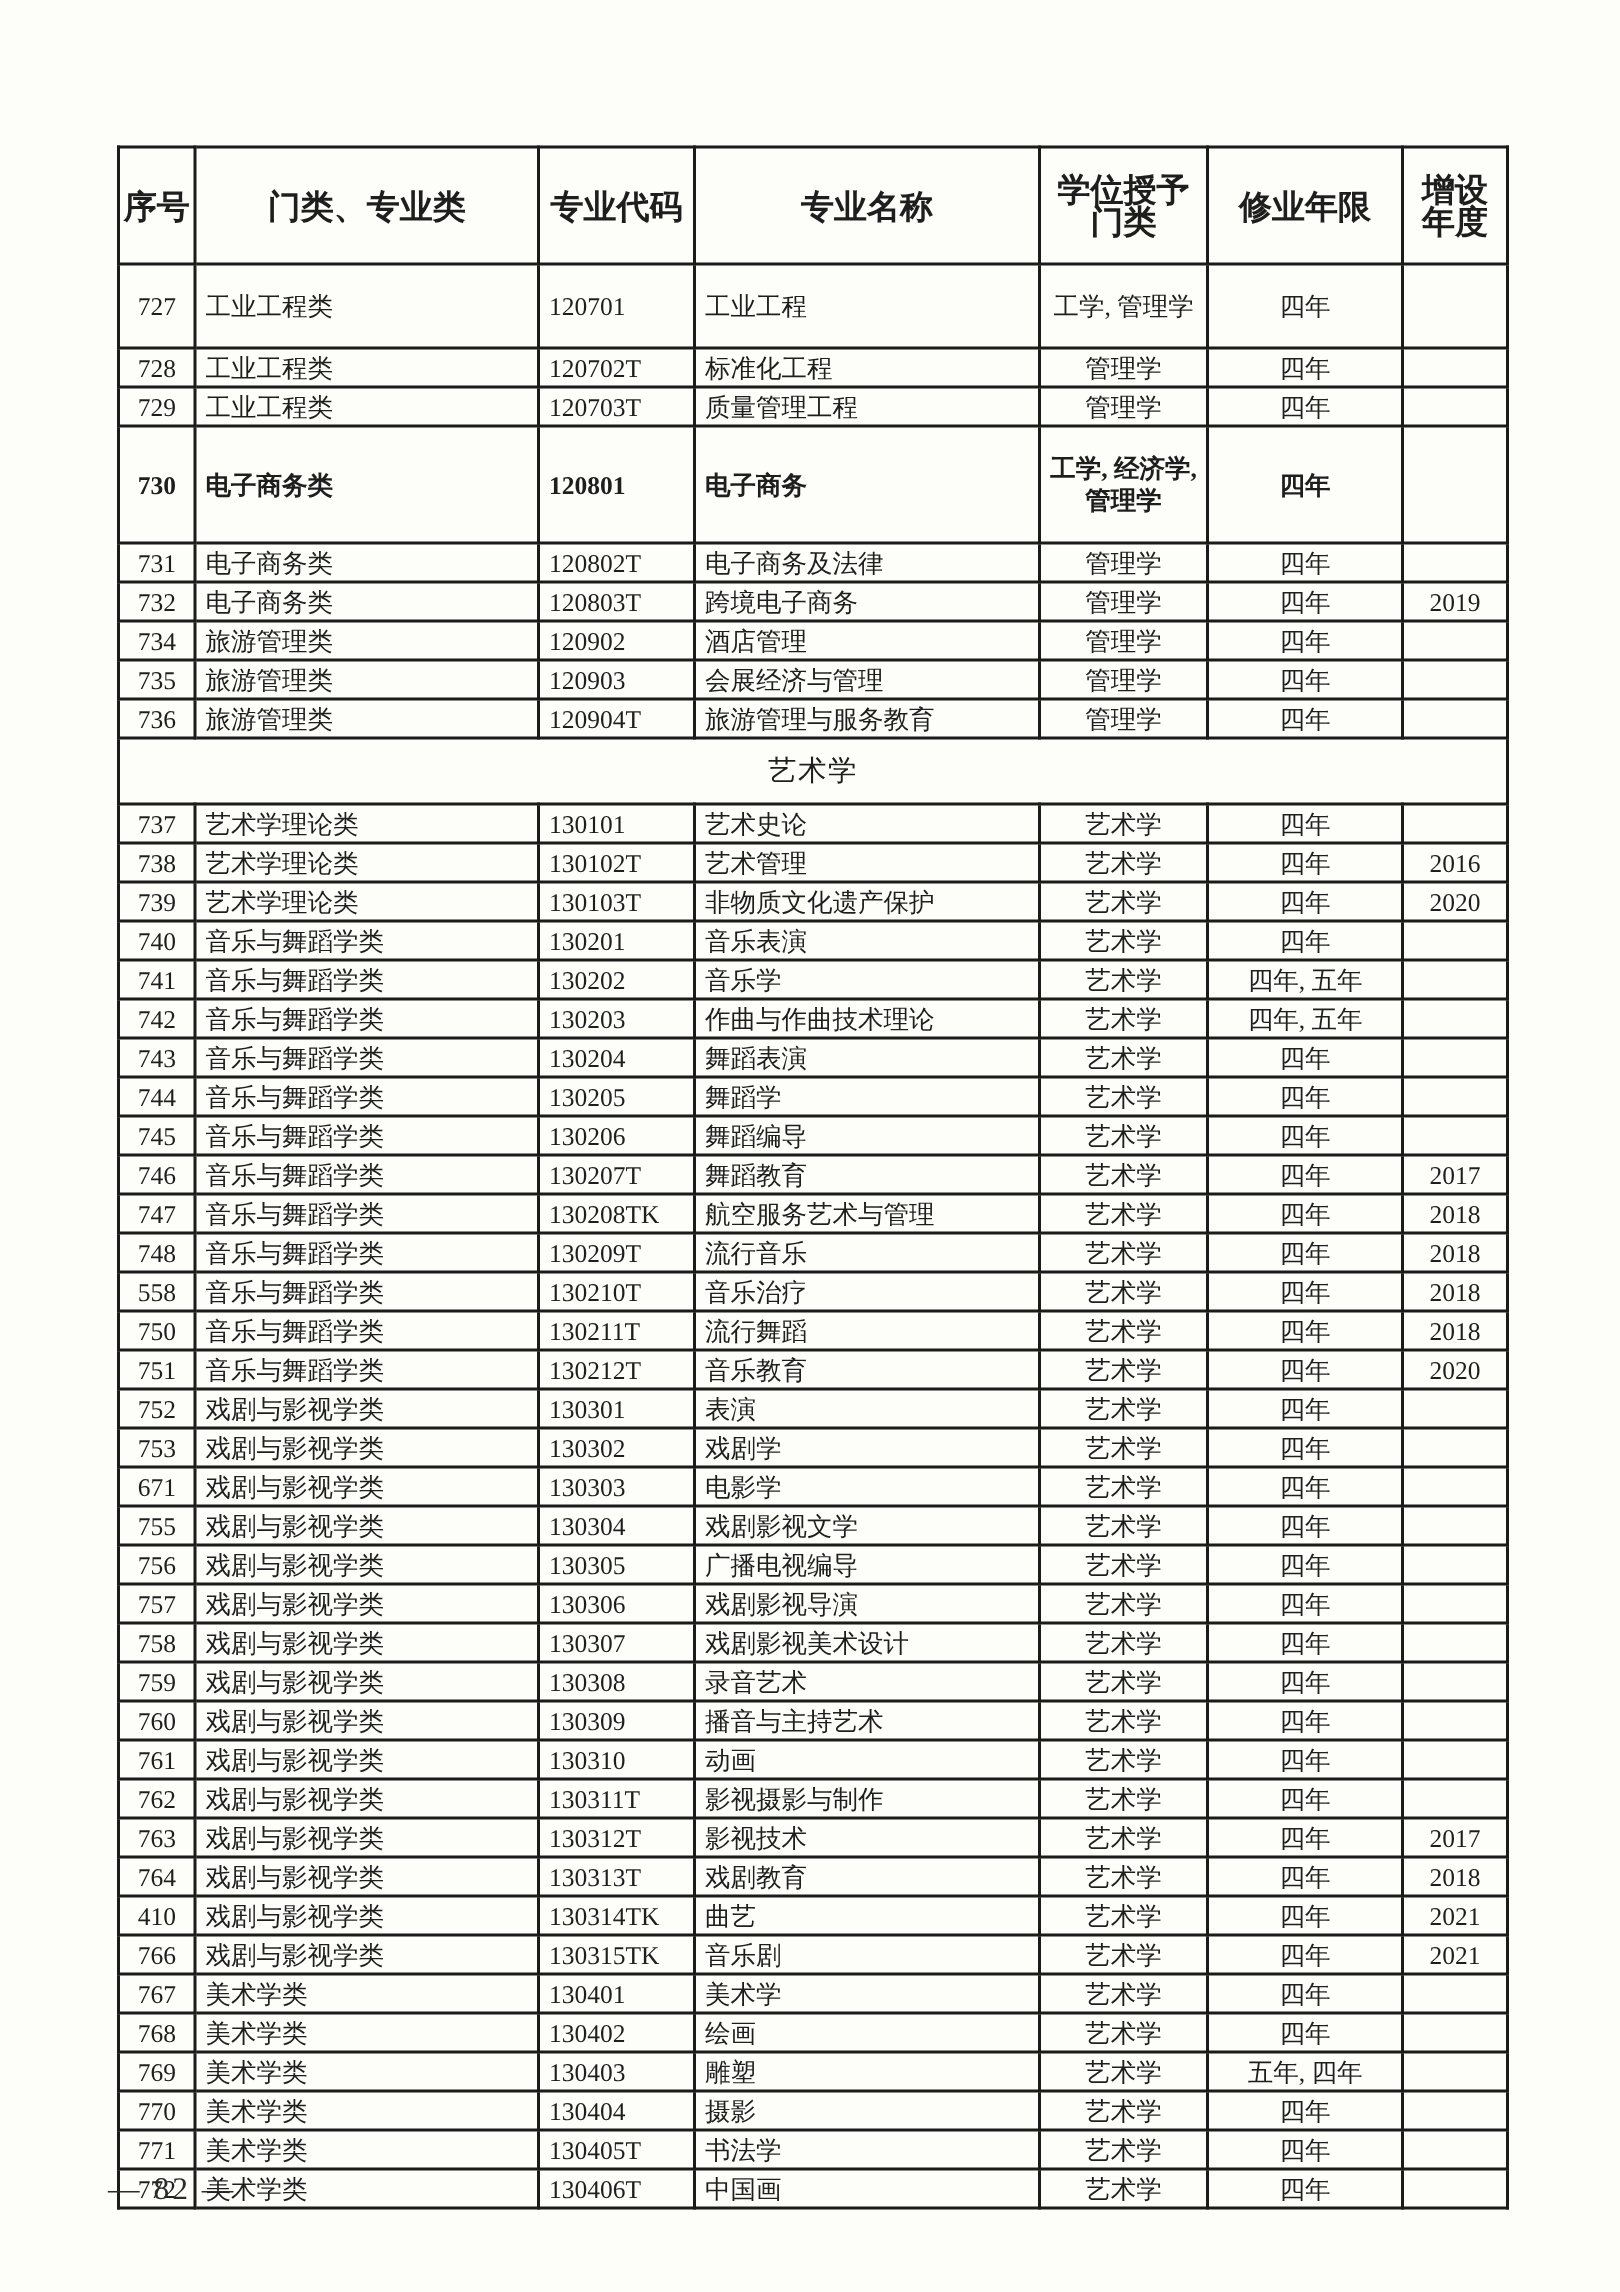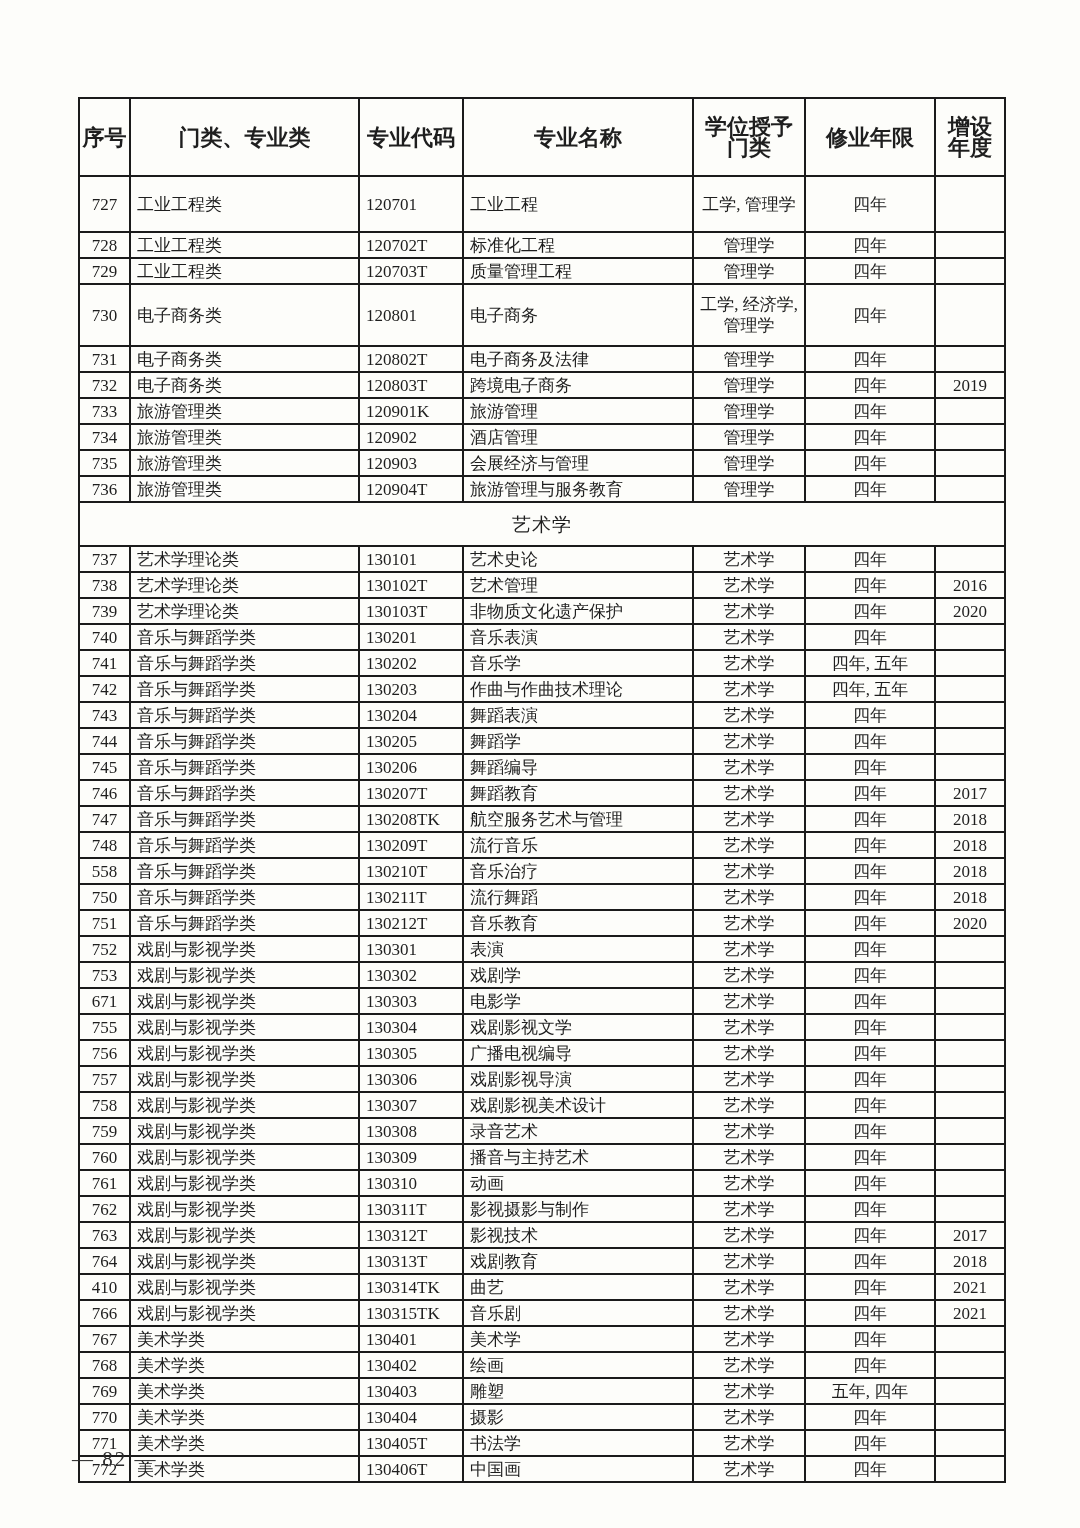--- a/index.html
+++ b/index.html
@@ -40,21 +40,21 @@
     height: 54px;
     white-space: pre-line;
     padding: 11px 2px;
   }
   table.majors td {
     font-size: 17px;
     height: 22px;
   }
   tr.data-row { height: 25px; }
   tr.h56 { height: 56px; }
-  tr.h62 { height: 62px; }
+  tr.h62 { height: 78px; font-weight: bold; }
   tr.section-row td {
     height: 40px;
     text-align: center;
     font-size: 19px;
     letter-spacing: 1px;
   }
   td.c-center { text-align: center; }
   td.c-left { text-align: left; }
   .page-footer {
     position: absolute;
@@ -143,29 +143,20 @@
           <tr class="data-row">
             <td class="c-center">732</td>
             <td class="c-left">电子商务类</td>
             <td class="c-left">120803T</td>
             <td class="c-left">跨境电子商务</td>
             <td class="c-center">管理学</td>
             <td class="c-center">四年</td>
             <td class="c-center">2019</td>
           </tr>
           <tr class="data-row">
-            <td class="c-center">733</td>
-            <td class="c-left">旅游管理类</td>
-            <td class="c-left">120901K</td>
-            <td class="c-left">旅游管理</td>
-            <td class="c-center">管理学</td>
-            <td class="c-center">四年</td>
-            <td class="c-center"></td>
-          </tr>
-          <tr class="data-row">
             <td class="c-center">734</td>
             <td class="c-left">旅游管理类</td>
             <td class="c-left">120902</td>
             <td class="c-left">酒店管理</td>
             <td class="c-center">管理学</td>
             <td class="c-center">四年</td>
             <td class="c-center"></td>
           </tr>
           <tr class="data-row">
             <td class="c-center">735</td>

